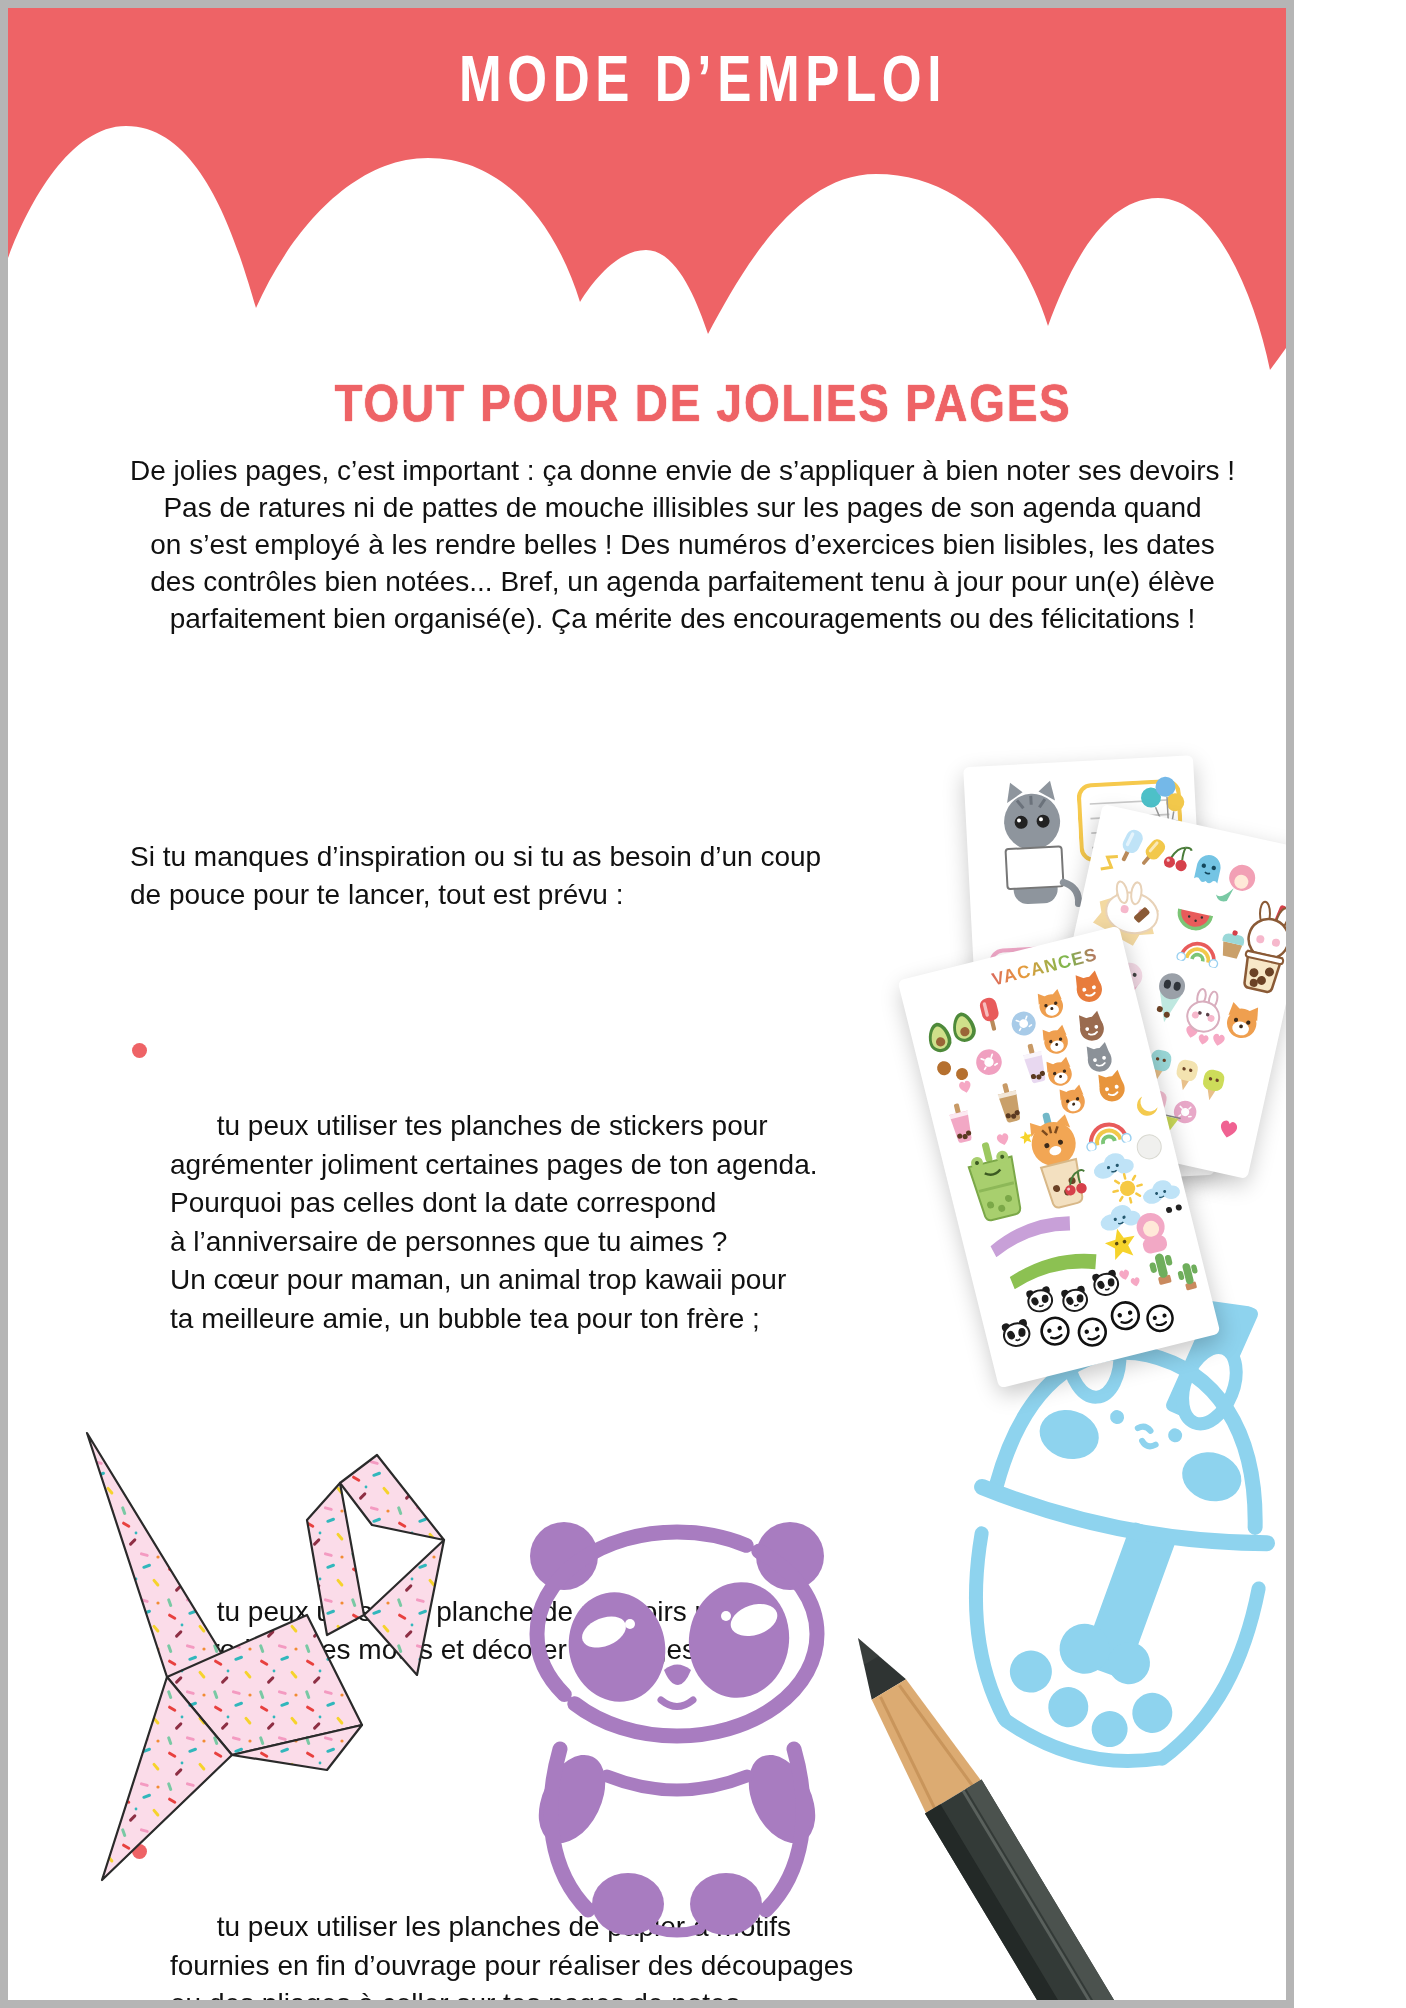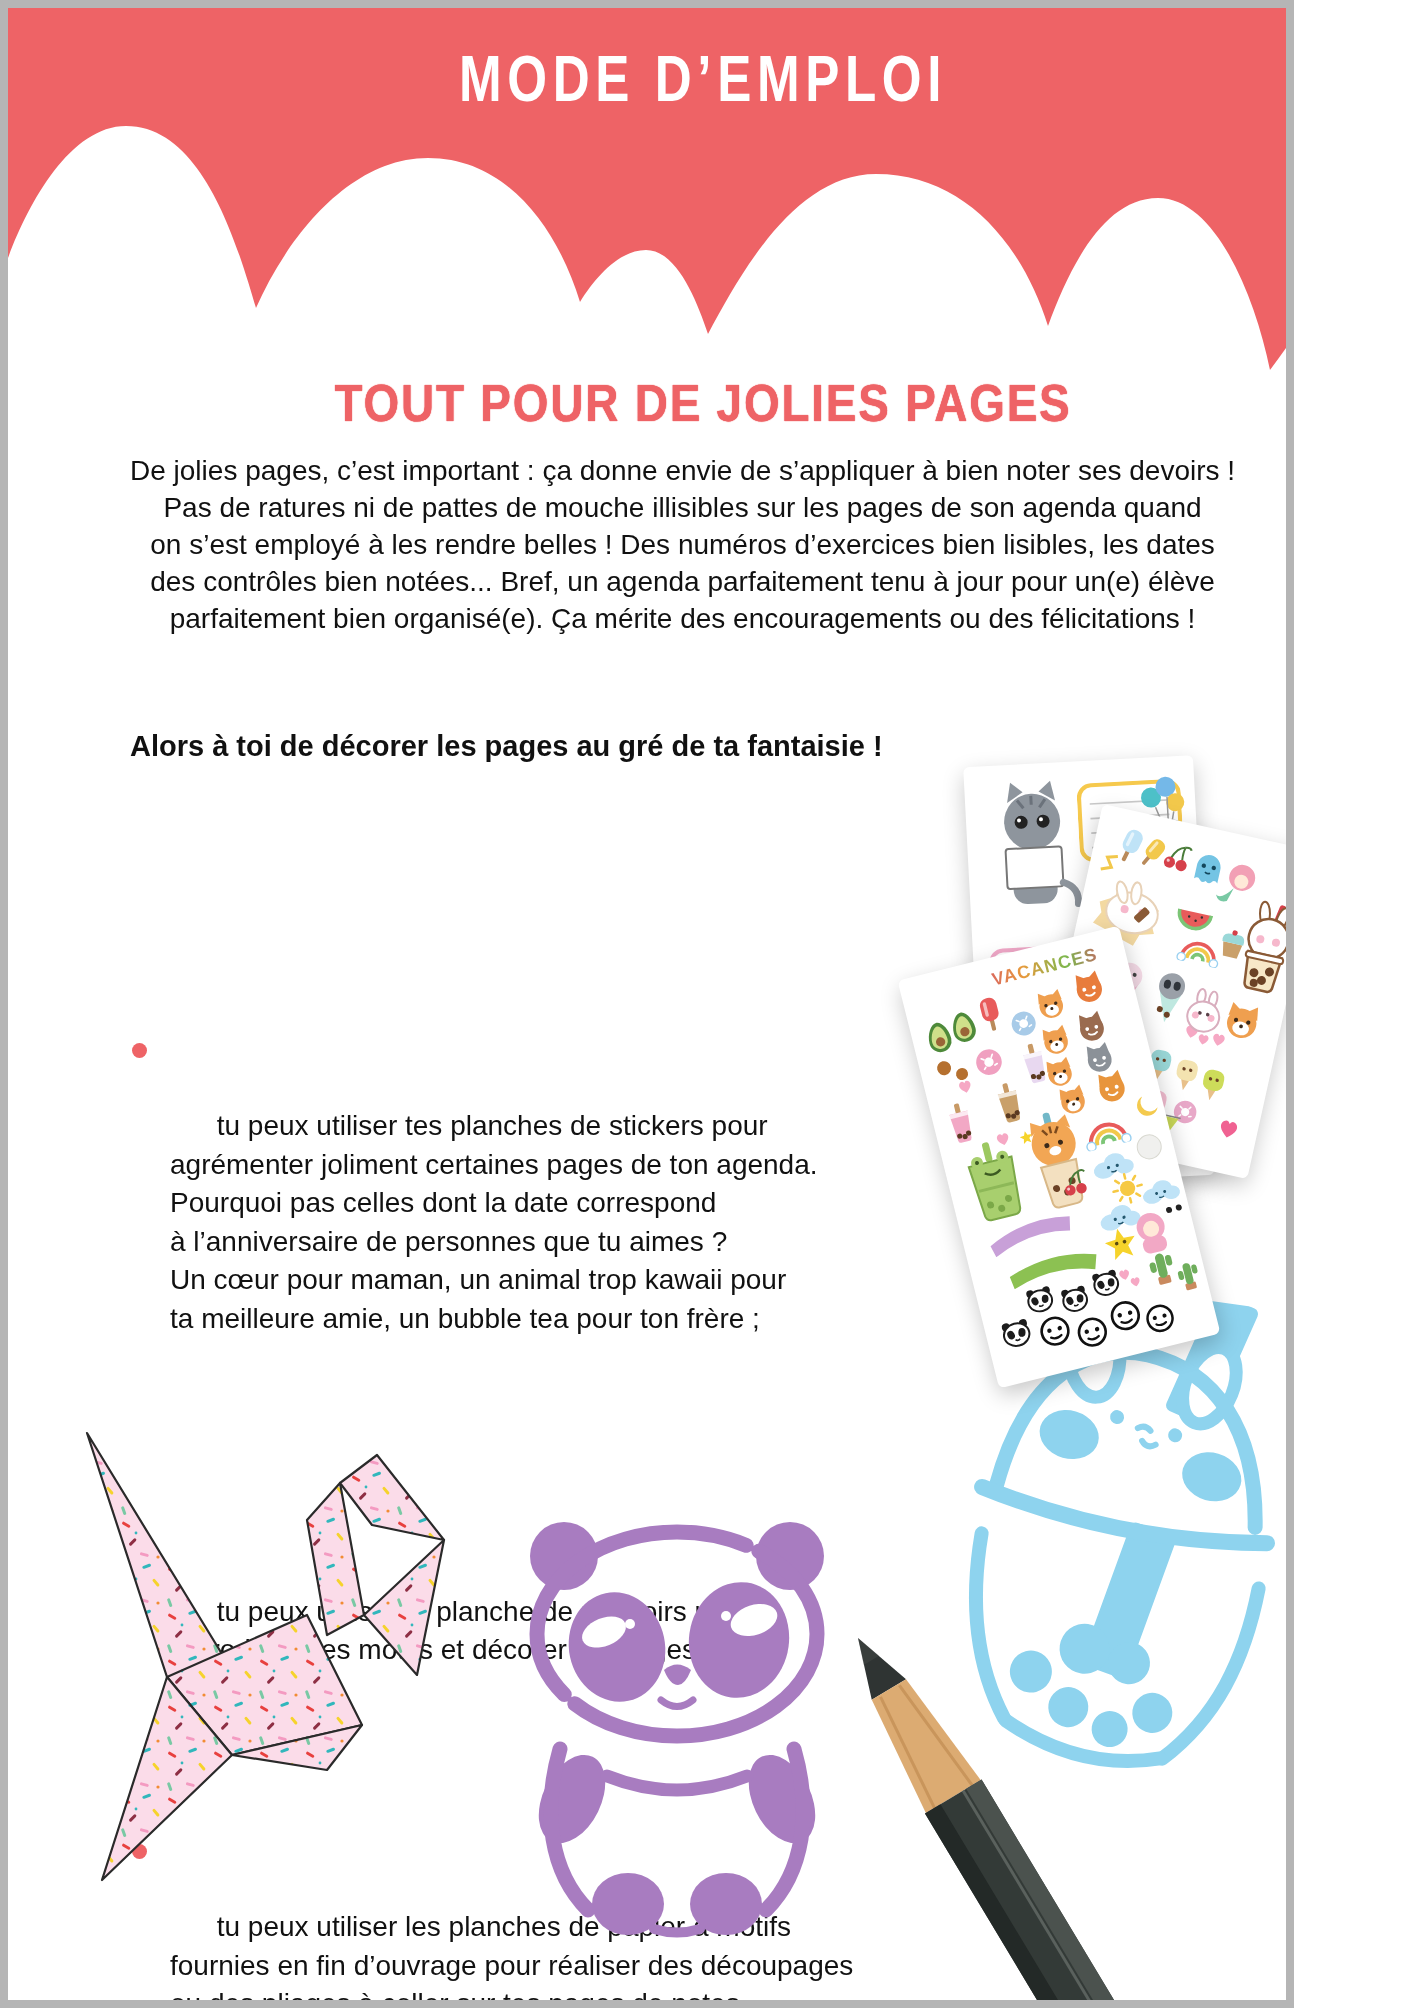--- a/index.html
+++ b/index.html
@@ -63,21 +63,22 @@
   </svg>
   <h1 class="htitle">MODE D’EMPLOI</h1>
 
   <h2 class="stitle">TOUT POUR DE JOLIES PAGES</h2>
 
   <p class="para p1">De jolies pages, c’est important : ça donne envie de s’appliquer à bien noter ses devoirs !
 Pas de ratures ni de pattes de mouche illisibles sur les pages de son agenda quand
 on s’est employé à les rendre belles ! Des numéros d’exercices bien lisibles, les dates
 des contrôles bien notées... Bref, un agenda parfaitement tenu à jour pour un(e) élève
 parfaitement bien organisé(e). Ça mérite des encouragements ou des félicitations !</p>
-  <h3 class="subhead">Alors à toi de décorer les pages au gré de ta fantaisie !</h3>
+  <p class="para p2">Si tu manques d’inspiration ou si tu as besoin d’un coup
+de pouce pour te lancer, tout est prévu :</p>
 
   <ul class="bullets">
     <li class="b1">
       <span class="dot"></span>
       <span>tu peux utiliser tes planches de stickers pour
 agrémenter joliment certaines pages de ton agenda.
 Pourquoi pas celles dont la date correspond
 à l’anniversaire de personnes que tu aimes ?
 Un cœur pour maman, un animal trop kawaii pour
 ta meilleure amie, un bubble tea pour ton frère ;</span>

